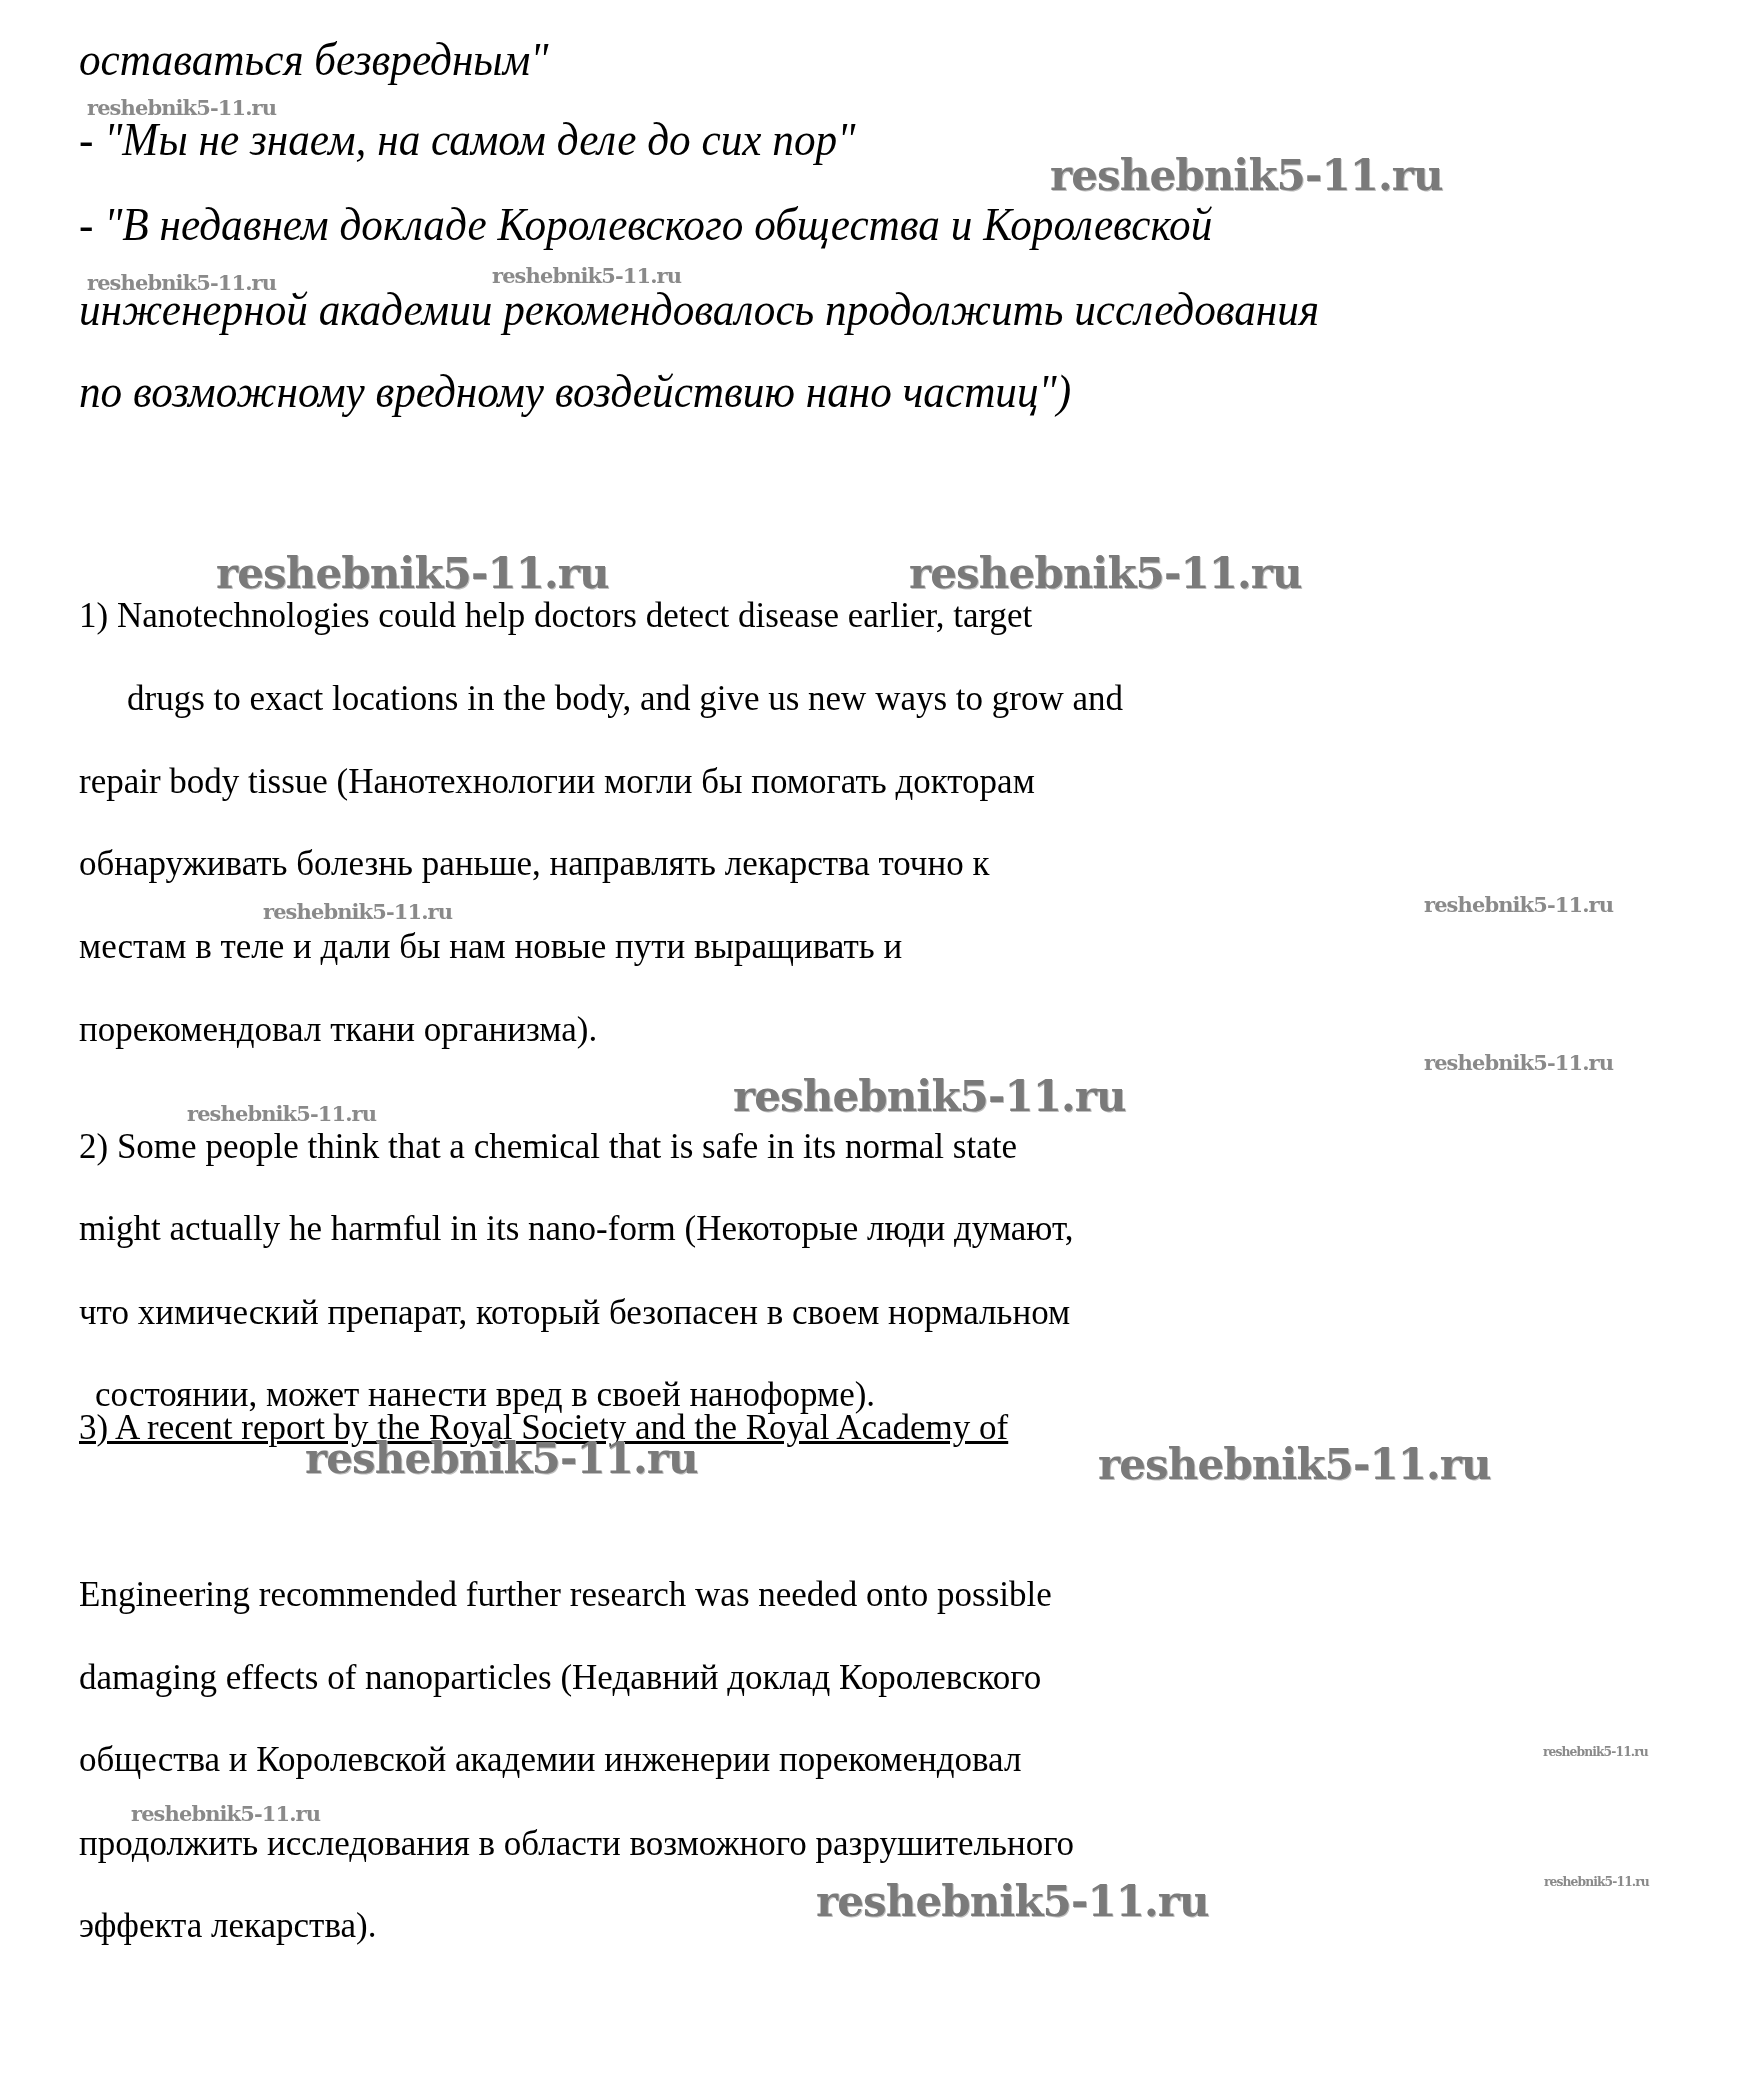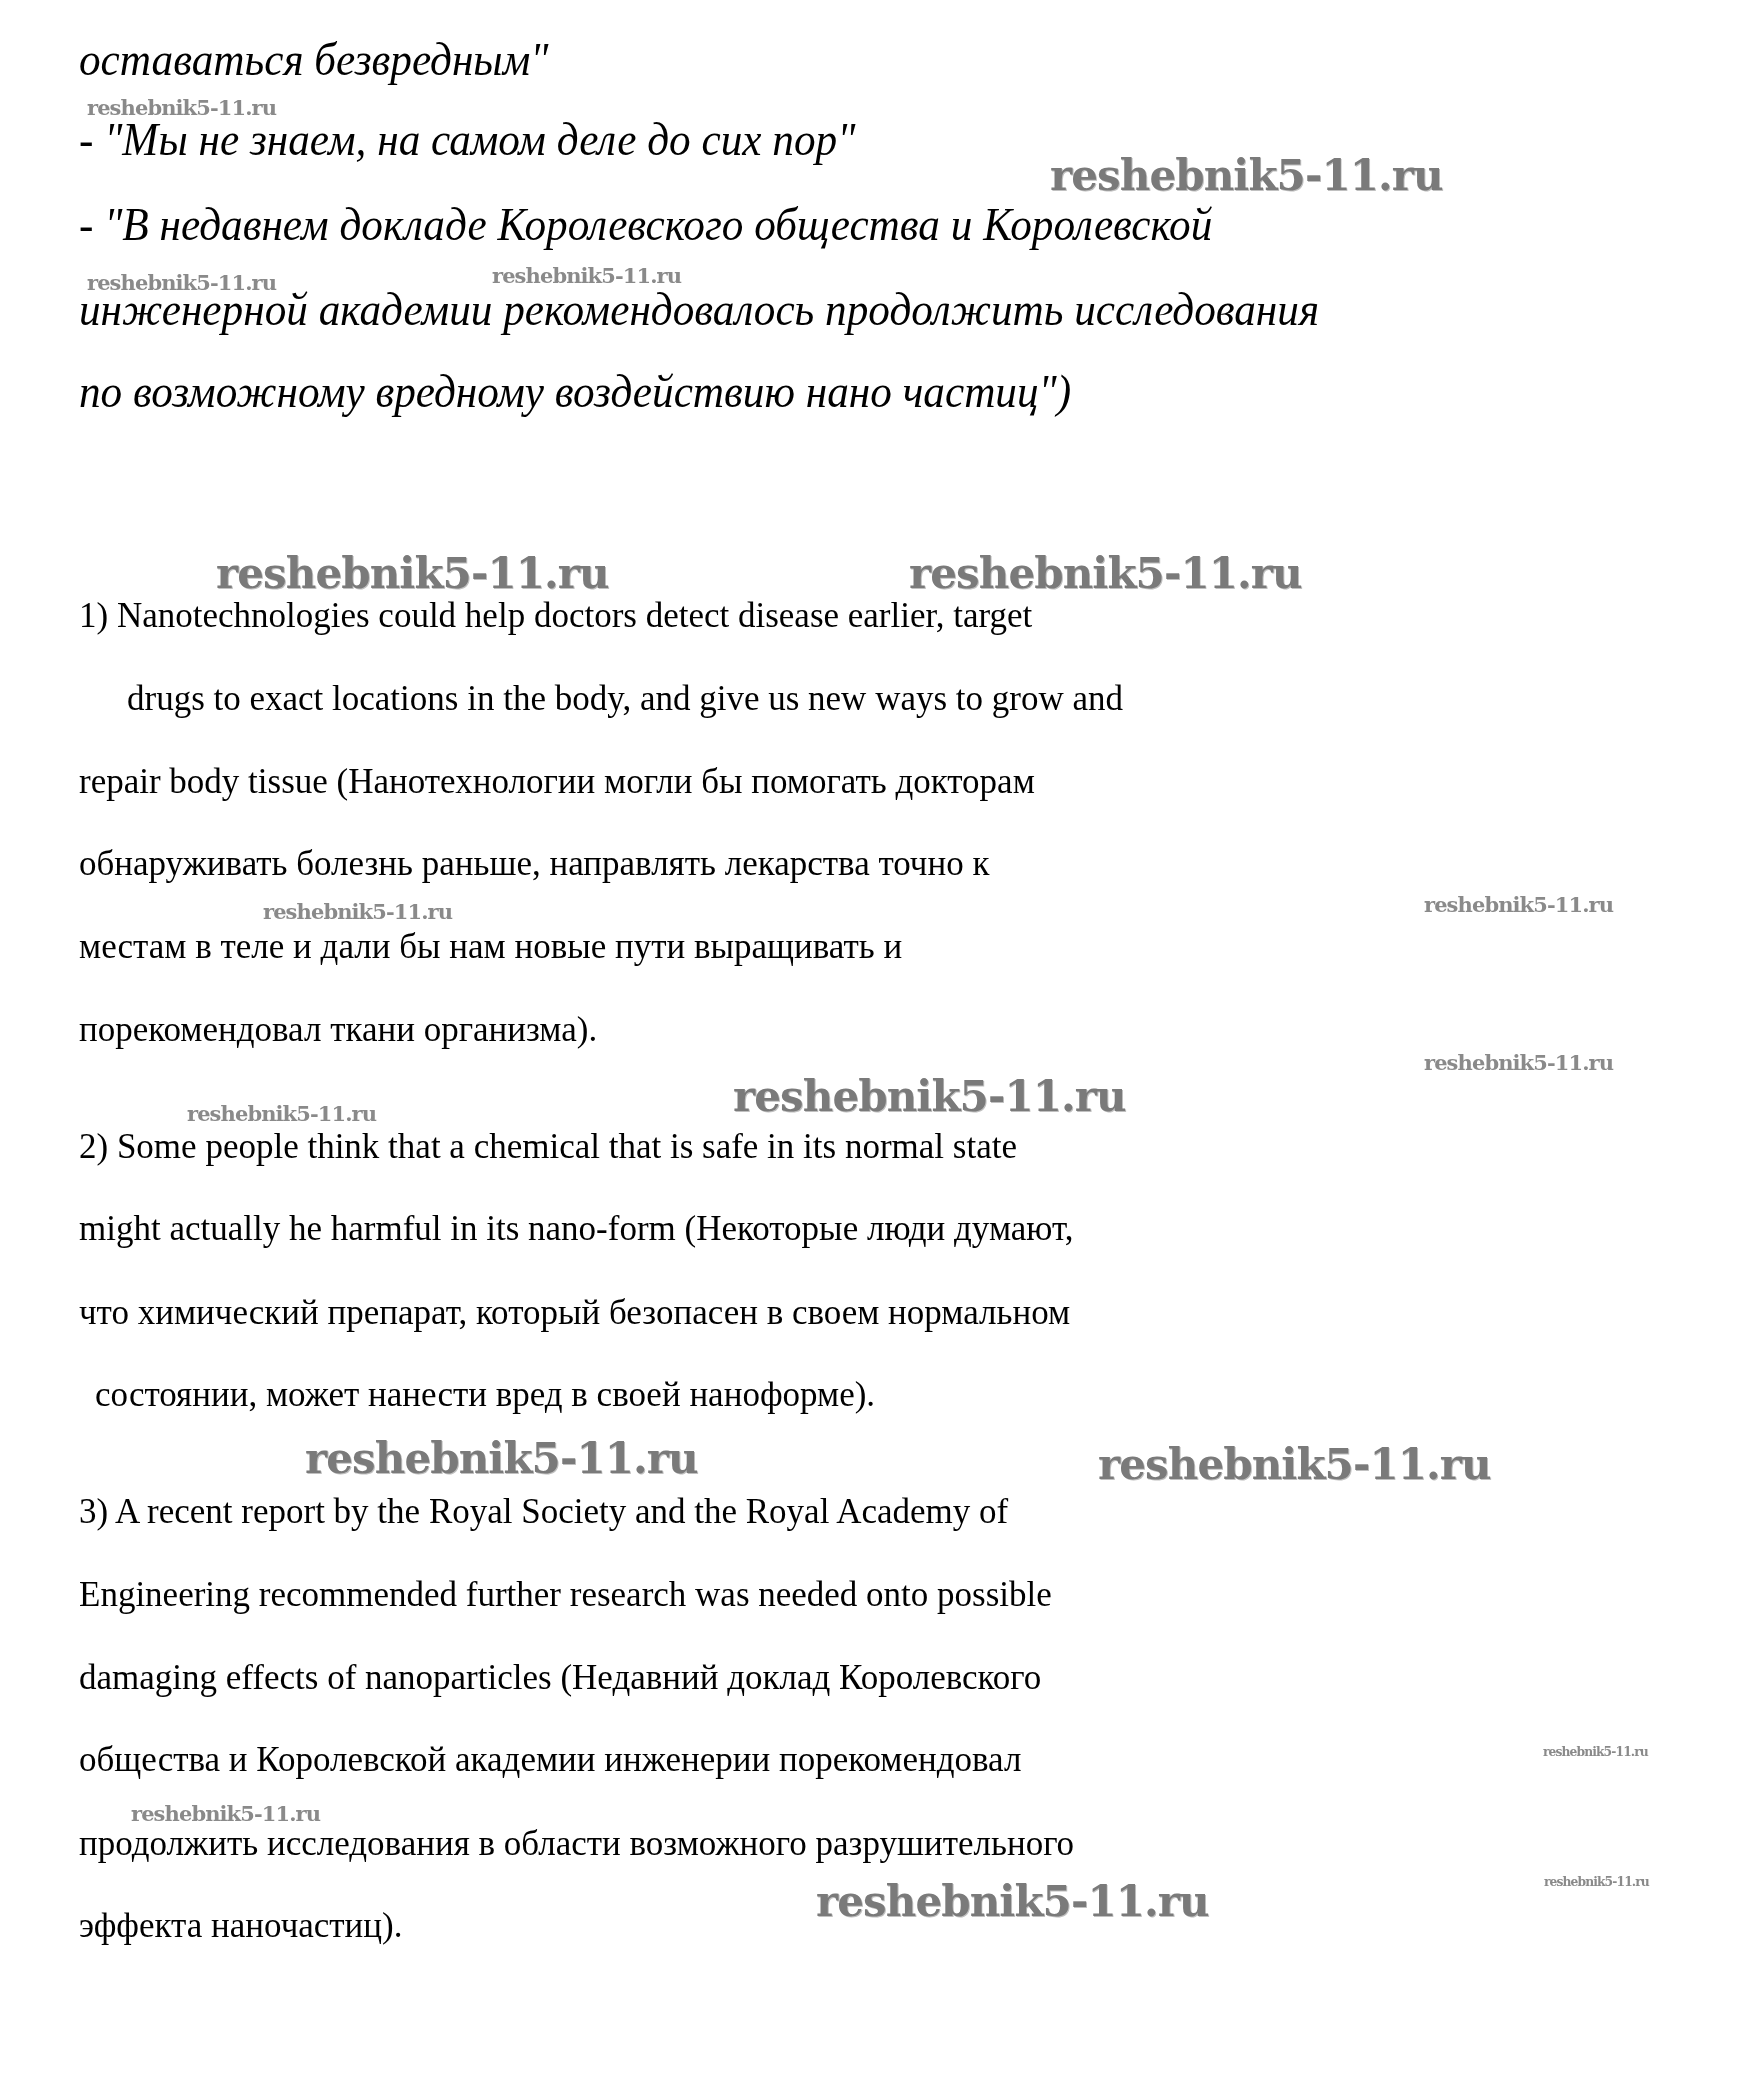--- a/index.html
+++ b/index.html
@@ -26,26 +26,26 @@
 <div class="line rm" style="top:762px;">repair body tissue (Нанотехнологии могли бы помогать докторам</div>
 <div class="line rm" style="top:844px;">обнаруживать болезнь раньше, направлять лекарства точно к</div>
 <div class="line rm" style="top:927px;">местам в теле и дали бы нам новые пути выращивать и</div>
 <div class="line rm" style="top:1010px;">порекомендовал ткани организма).</div>
 
 <div class="line rm" style="top:1127px;">2) Some people think that a chemical that is safe in its normal state</div>
 <div class="line rm" style="top:1209px;">might actually he harmful in its nano-form (Некоторые люди думают,</div>
 <div class="line rm" style="top:1293px;">что химический препарат, который безопасен в своем нормальном</div>
 <div class="line rm" style="top:1375px;margin-left:16px;">состоянии, может нанести вред в своей наноформе).</div>
 
-<div class="line rm" style="top:1492px;">3) A recent report by the Royal Society and the Royal Academy of</div>
+<div class="line rm" style="top:1408px;text-decoration:underline;">3) A recent report by the Royal Society and the Royal Academy of</div>
 <div class="line rm" style="top:1575px;">Engineering recommended further research was needed onto possible</div>
 <div class="line rm" style="top:1658px;">damaging effects of nanoparticles (Недавний доклад Королевского</div>
 <div class="line rm" style="top:1740px;">общества и Королевской академии инженерии порекомендовал</div>
 <div class="line rm" style="top:1824px;">продолжить исследования в области возможного разрушительного</div>
-<div class="line rm" style="top:1906px;">эффекта наночастиц).</div>
+<div class="line rm" style="top:1906px;">эффекта лекарства).</div>
 
 <div class="wm small" style="left:87px; top:95px;">reshebnik5-11.ru</div>
 <div class="wm big" style="left:1050px; top:151px;">reshebnik5-11.ru</div>
 <div class="wm small" style="left:87px; top:270px;">reshebnik5-11.ru</div>
 <div class="wm small" style="left:492px; top:263px;">reshebnik5-11.ru</div>
 <div class="wm big" style="left:216px; top:549px;">reshebnik5-11.ru</div>
 <div class="wm big" style="left:909px; top:549px;">reshebnik5-11.ru</div>
 <div class="wm small" style="left:263px; top:899px;">reshebnik5-11.ru</div>
 <div class="wm small" style="left:1424px; top:892px;">reshebnik5-11.ru</div>
 <div class="wm small" style="left:1424px; top:1050px;">reshebnik5-11.ru</div>

